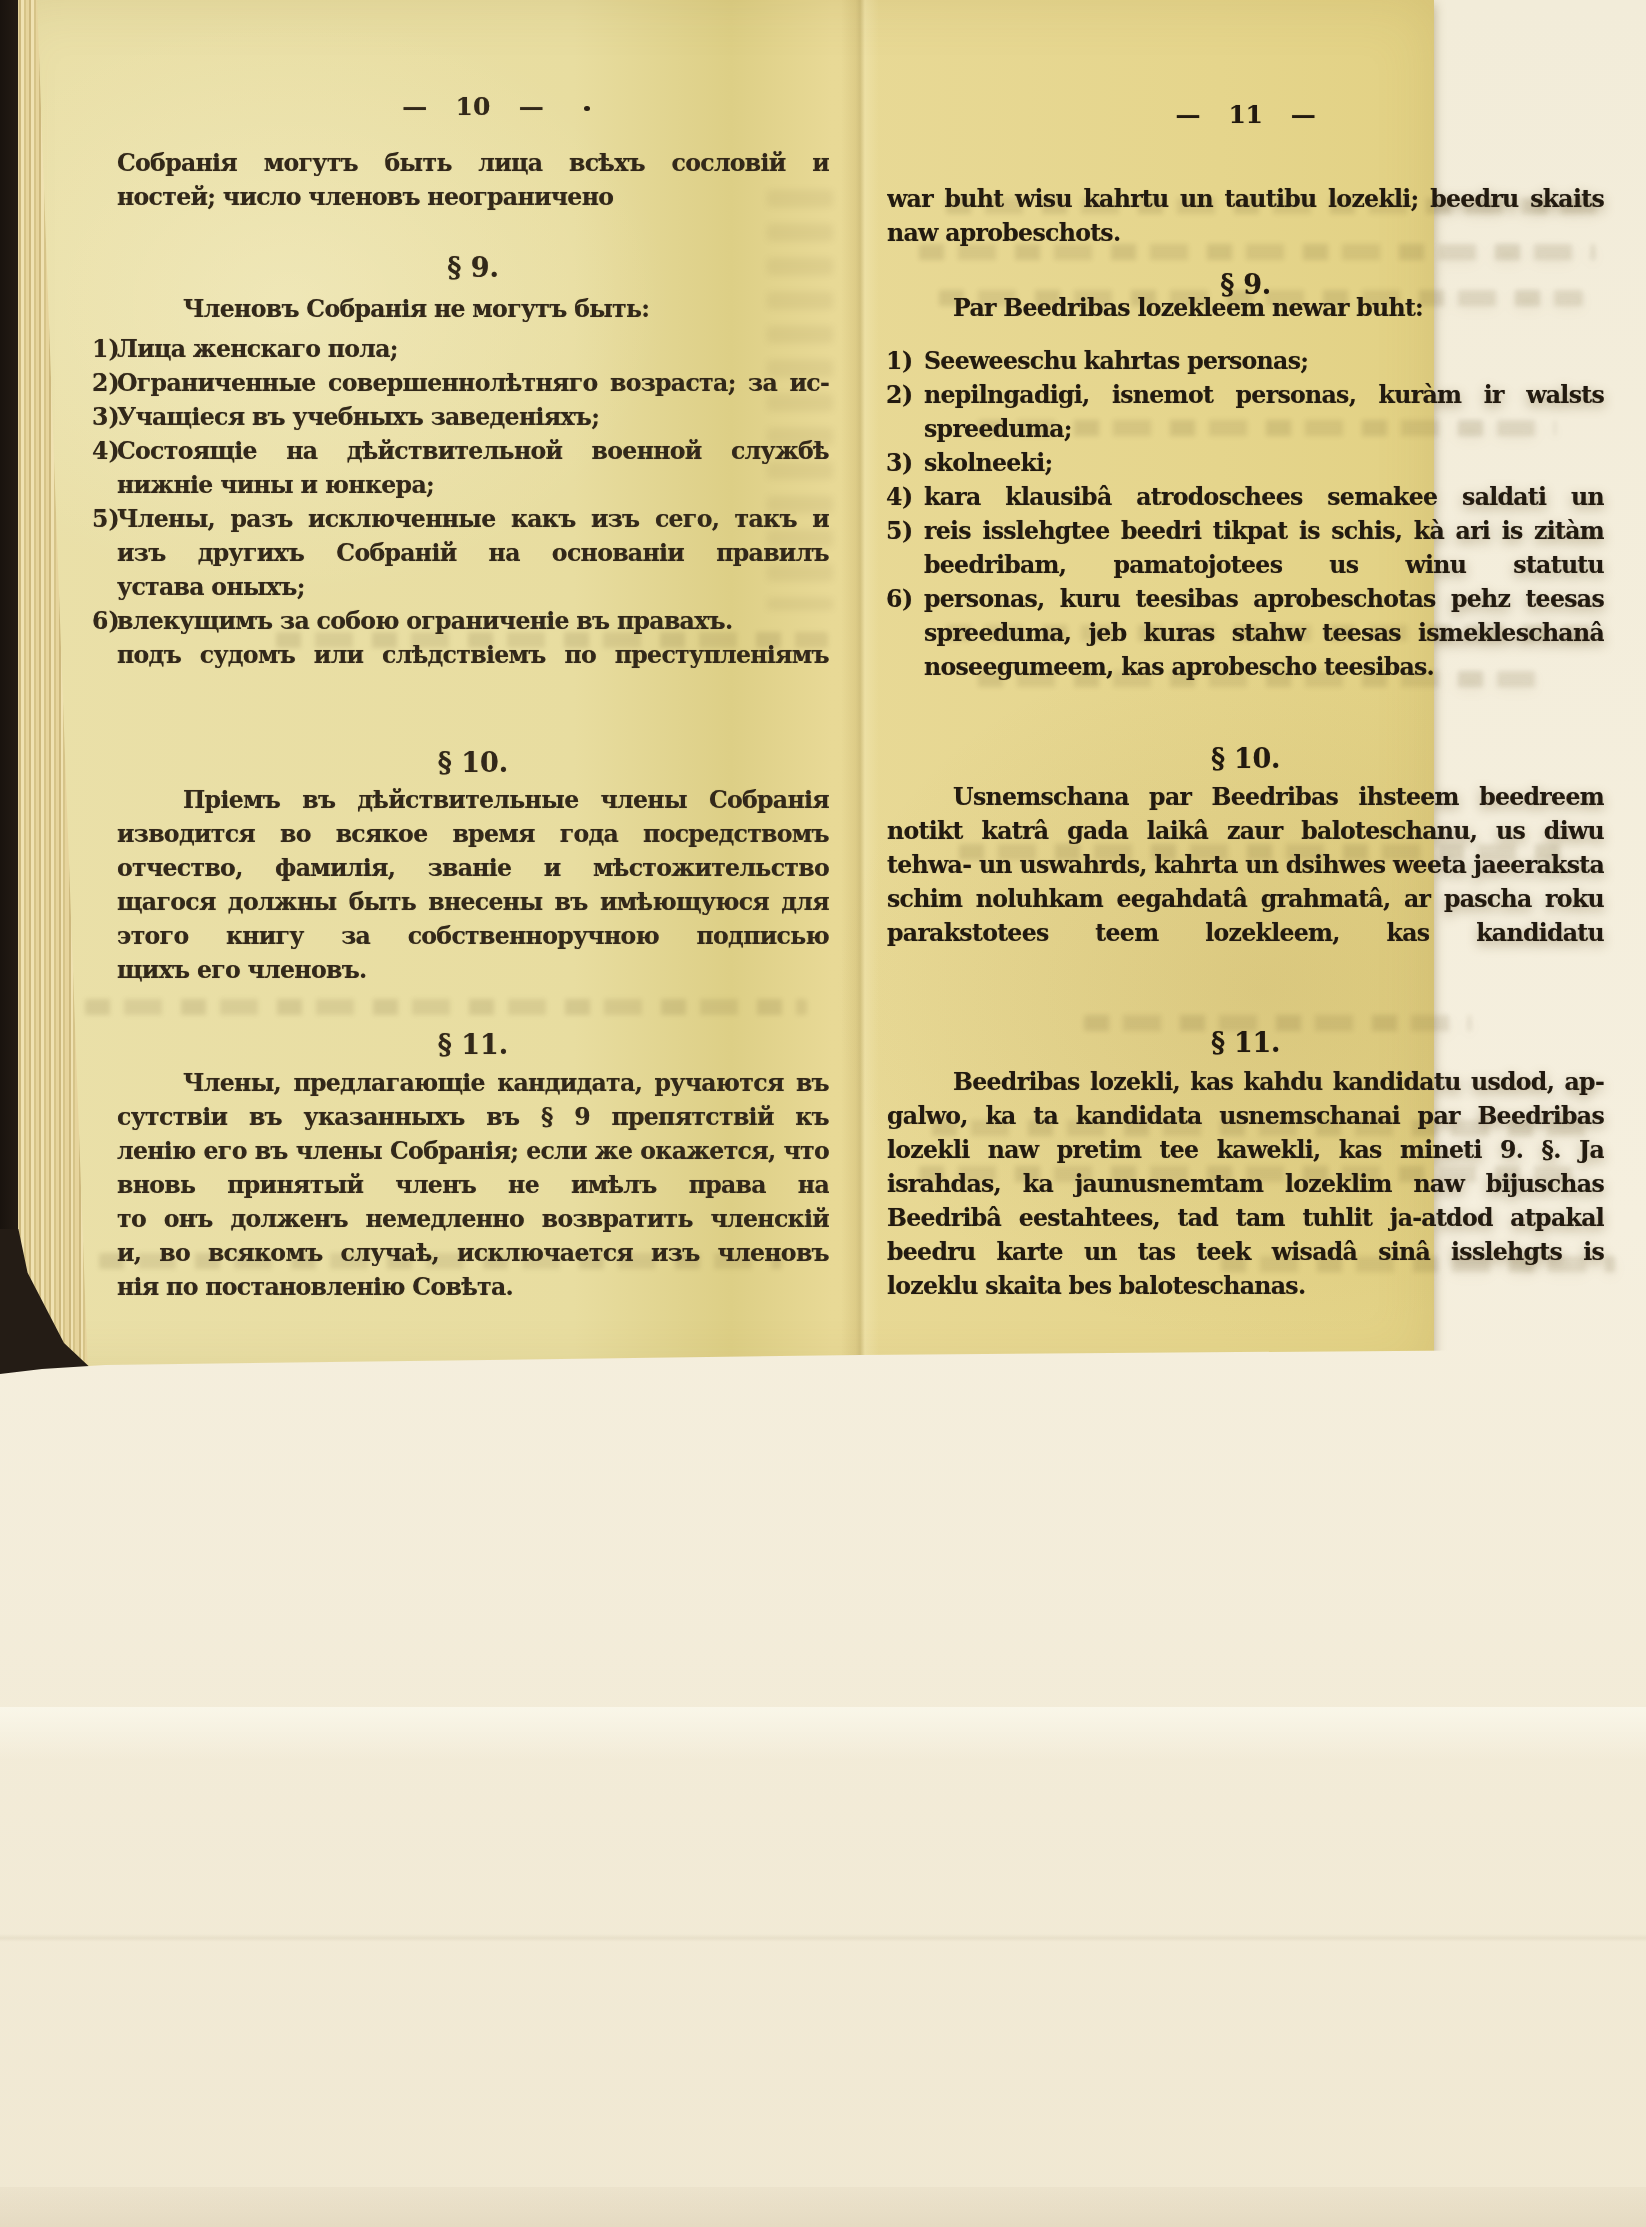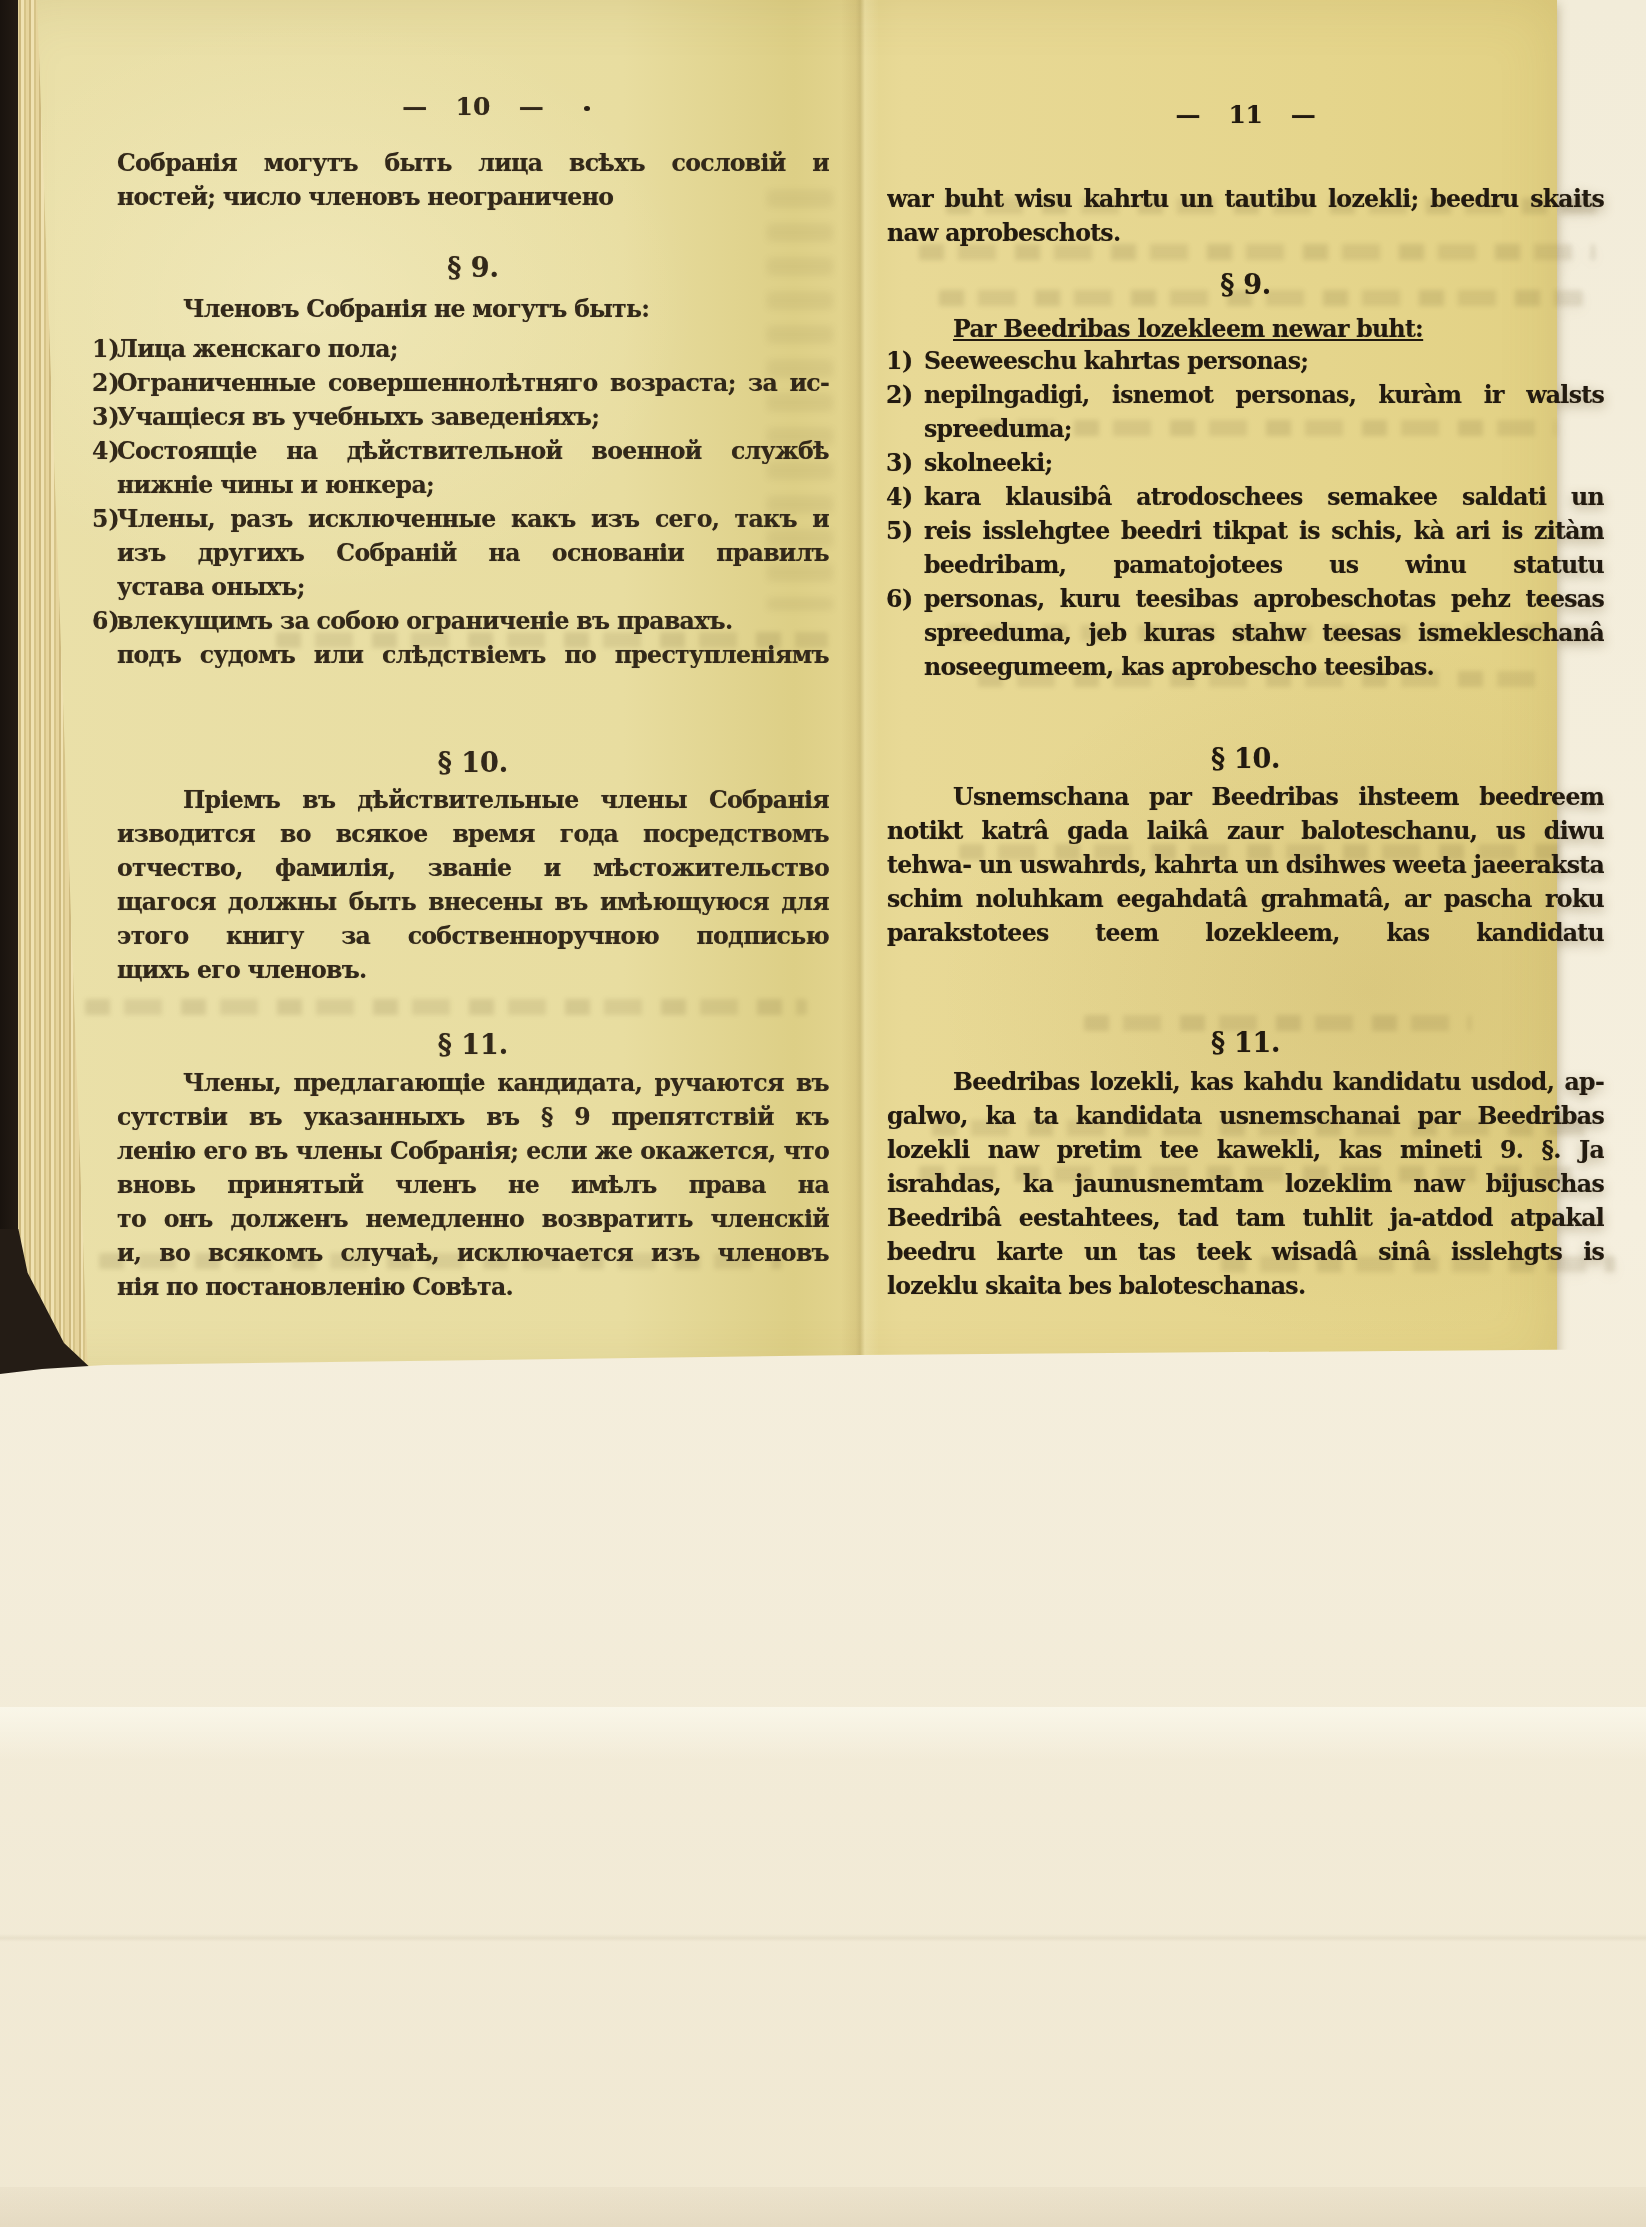--- a/index.html
+++ b/index.html
@@ -10,21 +10,21 @@
     font-family:"DejaVu Serif","Liberation Serif",serif;
   }
   
   .streak{position:absolute;left:0;width:100%;}
   .s1{top:1934px;height:7.9px;background:linear-gradient(180deg,transparent,rgba(120,100,60,.08),transparent);}
   .s2{top:1707px;height:53px;background:linear-gradient(180deg,rgba(255,255,246,.55),transparent);}
   .bottom-band{position:absolute;left:0;top:2187px;width:100%;height:41px;
     background:linear-gradient(180deg,rgba(150,120,80,.05),rgba(165,135,95,.14));}
 
   
-  .book{position:absolute;left:0;top:0;width:1557px;height:1376px;
+  .book{position:absolute;left:0;top:0;width:1434px;height:1376px;
     clip-path:polygon(0 0,1647px 0,1647px 1349px,860px 1355px,105px 1365px,42px 1369px,0 1374px);
     filter:drop-shadow(0 4.6px 5.9px rgba(110,90,45,.45));}
   .paper{position:absolute;inset:0;
     background:
       radial-gradient(ellipse 591px 460px at 20% 22%, rgba(255,252,230,.28), transparent 65%),
       radial-gradient(ellipse 722px 591px at 88% 72%, rgba(130,95,25,.10), transparent 60%),
       linear-gradient(90deg,#eae0a9 0%,#e8dda0 40%,#ddcf86 51%,#e8d996 58%,#e5d58c 85%,#e2d184 100%);
     clip-path:polygon(37px 0,100% 0,100% 100%,88px 100%);
     box-shadow:inset 0 0 59px rgba(140,110,40,.16);}
   .edges{position:absolute;left:15.8px;top:0;width:79px;height:100%;
@@ -71,21 +71,21 @@
   .page.left .b-h9  {top:251px;}
   .page.left .b-lead9{top:292px;}
   .page.left .b-list9{top:332px;}
   .page.left .b-h10 {top:746px;}
   .page.left .b-p10 {top:783px;}
   .page.left .b-h11 {top:1028px;}
   .page.left .b-p11 {top:1066px;}
   
   .page.right .b-intro{top:150px;margin-top:32px;}
   .page.right .b-h9  {top:268px;}
-  .page.right .b-lead9{top:312px;text-decoration:underline;}
+  .page.right .b-lead9{top:291px;}
   .page.right .b-list9{top:344px;}
   .page.right .b-h10 {top:742px;}
   .page.right .b-p10 {top:780px;}
   .page.right .b-h11 {top:1026px;}
   .page.right .b-p11 {top:1065px;}
 </style>
 </head>
 <body>
 
 <div class="streak s2"></div>

